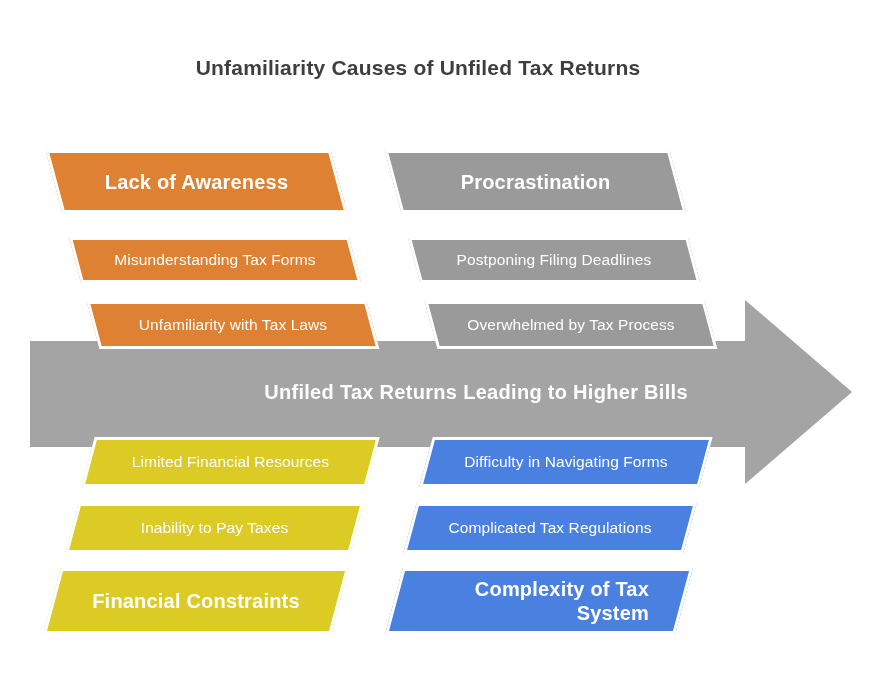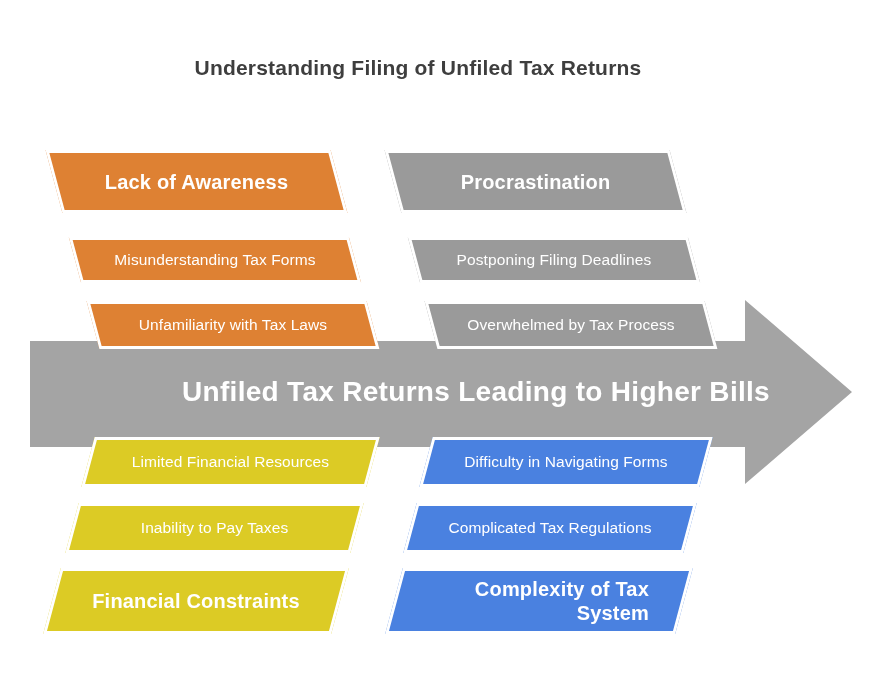--- a/index.html
+++ b/index.html
@@ -8,21 +8,21 @@
     font-family:"Liberation Sans",sans-serif;overflow:hidden;
   }
   .title{
     position:absolute;left:0;top:54px;width:836px;
     text-align:center;font-size:21px;font-weight:bold;line-height:28px;
     color:#3E3E3E;letter-spacing:.2px;
   }
   .arrow-svg{position:absolute;left:0;top:0;z-index:1;}
   .arrow-label{
     position:absolute;left:100px;top:374px;width:752px;z-index:2;
-    text-align:center;font-size:28px;font-weight:bold;line-height:36px;
+    text-align:center;font-size:20px;font-weight:bold;line-height:36px;
     color:#ffffff;letter-spacing:.3px;
   }
   .shape{
     position:absolute;z-index:3;box-sizing:border-box;
     border:3px solid #ffffff;
   }
   .shape.top{transform:skewX(15deg);}
   .shape.bottom{transform:skewX(-15deg);}
   .shape .label{
     width:100%;height:100%;display:flex;align-items:center;justify-content:center;
@@ -35,21 +35,21 @@
   .label.wrap2{
     white-space:normal;text-align:right;justify-content:flex-end;
     padding:0 32px 0 40px;
   }
 </style>
 </head>
 <body>
 
 <div class="canvas">
 
-  <div class="title">Understanding Filing of Unfiled Tax Returns</div>
+  <div class="title">Unfamiliarity Causes of Unfiled Tax Returns</div>
 
   <svg class="arrow-svg" width="880" height="691" viewBox="0 0 880 691">
     <polygon points="30,341 745,341 745,300 852,392 745,484 745,447 30,447" fill="#A4A4A4"></polygon>
   </svg>
 
   <div class="arrow-label">Unfiled Tax Returns Leading to Higher Bills</div>
 
   <div class="shape top" style="left: 54px; top: 150px; width: 285px; height: 63px; background-color: rgb(222, 129, 51);">
     <div class="label hdr">Lack of Awareness</div>
   </div>

